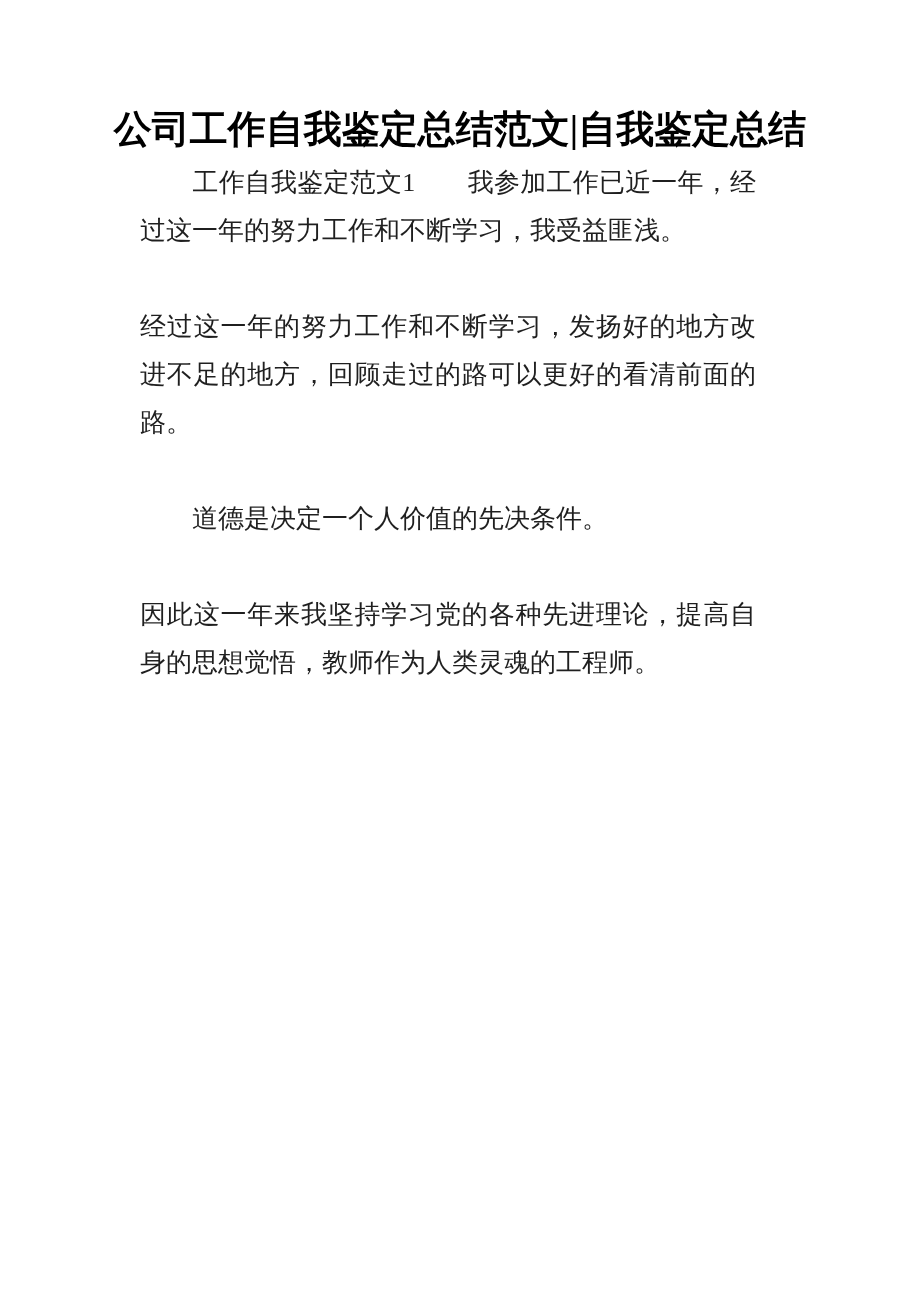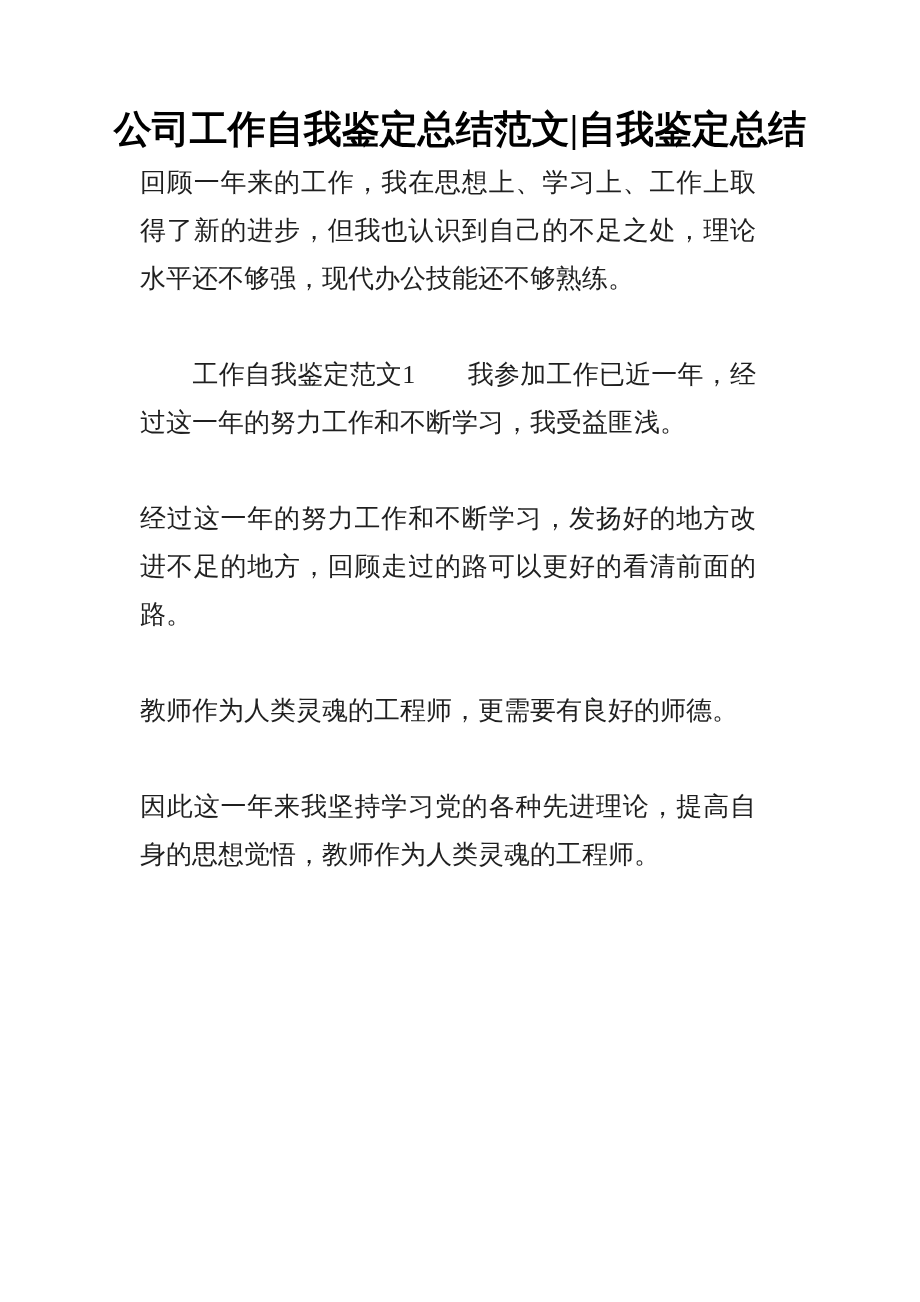--- a/index.html
+++ b/index.html
@@ -45,19 +45,18 @@
     margin-bottom: 0;
   }
 </style>
 </head>
 <body>
 
 <div class="page">
   <h1 class="doc-title">公司工作自我鉴定总结范文|自我鉴定总结</h1>
 
   <div class="doc-body">
-    <p class="para">回顾一年来的工作，我在思想上、学习上、工作上取得了新的进步，但我也认识到自己的不足之处，理论水平还不够强，现代办公技能还不够熟练。</p>
     <p class="para">　　工作自我鉴定范文1　　我参加工作已近一年，经过这一年的努力工作和不断学习，我受益匪浅。</p>
     <p class="para">经过这一年的努力工作和不断学习，发扬好的地方改进不足的地方，回顾走过的路可以更好的看清前面的路。</p>
-    <p class="para">教师作为人类灵魂的工程师，更需要有良好的师德。</p>
+    <p class="para">　　道德是决定一个人价值的先决条件。</p>
     <p class="para">因此这一年来我坚持学习党的各种先进理论，提高自身的思想觉悟，教师作为人类灵魂的工程师。</p>
   </div>
 </div>
 
 </body></html>

